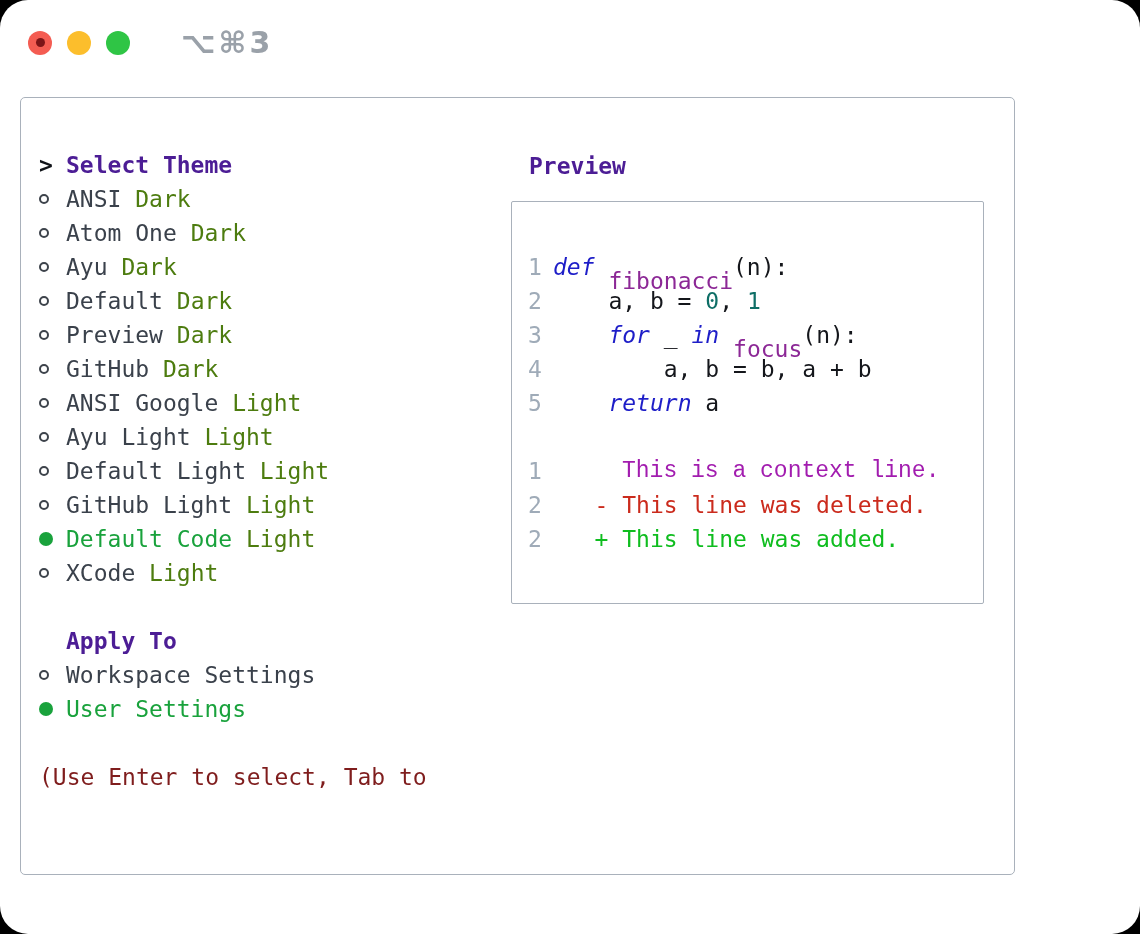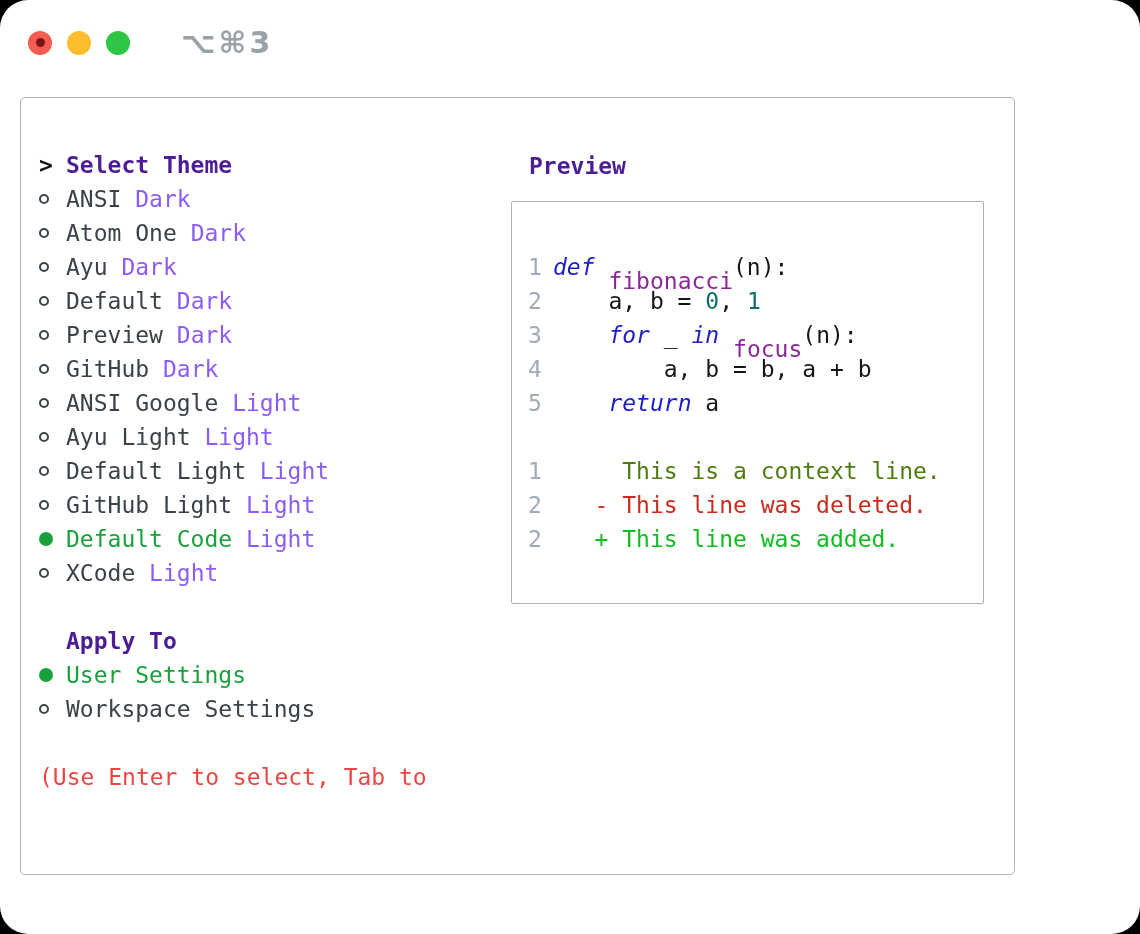--- a/index.html
+++ b/index.html
@@ -25,38 +25,38 @@
 
   
   .left { position:absolute; left:18px; top:50px; font-size:23px; }
   .row { height:34px; display:flex; align-items:center; white-space:pre; }
   .mark { width:27px; flex:none; display:flex; align-items:center; }
   .ring { width:10px; height:10px; border:2px solid #3d434b; border-radius:50%; }
   .dot  { width:14px; height:14px; background:#19a23c; border-radius:50%; }
   .cursor { color:#101318; font-weight:700; font-size:23px; }
   .h { color:#4c1d95; font-weight:700;text-align:right; }
   .name { color:#3a414b; }
-  .tag  { color:#8b5cf6;text-align:center; }
+  .tag  { color:#4d7c0f;text-align:center; }
   .row.sel .name { color:#19a23c; }
   .spacer { height:34px; }
-  .hintline { height:34px; display:flex; align-items:center; color:#ef4444; white-space:pre; }
+  .hintline { height:34px; display:flex; align-items:center; color:#7f1d1d; white-space:pre; }
 
   
   .preview-title { position:absolute; left:508px; top:51px; height:34px;
                    display:flex; align-items:center; font-size:23px; }
   .preview-box { position:absolute; left:490px; top:103px; width:473px; height:403px;
                  border:1.5px solid #a9b1bb; border-radius:2px; background:#fff; overflow:hidden; }
   .code { padding:48px 0 0 16px; font-size:23px; }
   .cl { height:34px; white-space:pre; display:flex; align-items:center; }
   .cl .n { display:inline-block; width:25px; flex:none; color:#9fabb8; white-space:pre; }
   .pl  { color:#14161b; }
   .kw  { color:#1e1ec8;font-style:italic; }
   .fn  { color:#8c2896;margin-top:27px; }
   .lit { color:#0e6e66; }
-  .ctx { color:#4d7c0f; }
+  .ctx { color:#a21caf;font-family:Liberation Mono, monospace; }
   .del { color:#cb2b1d; }
   .add { color:#0fbd1f; }
 </style>
 </head>
 <body>
 
 <div class="card">
 
   <div class="titlebar">
     <span class="tl red">
@@ -91,22 +91,22 @@
         </div>
 
       <div class="spacer"></div>
 
       <div class="row">
         <span class="mark"></span>
         <span class="h">Apply To</span>
       </div>
 
       <div id="apply-list">
+          <div class="row"><span class="mark"><span class="ring"></span></span><span class="name">Workspace Settings</span></div>
           <div class="row sel"><span class="mark"><span class="dot"></span></span><span class="name">User Settings</span></div>
-          <div class="row"><span class="mark"><span class="ring"></span></span><span class="name">Workspace Settings</span></div>
         </div>
 
       <div class="spacer"></div>
 
       <div id="hint">
           <div class="hintline">(Use Enter to select, Tab to</div>
         </div>
     </div>
 
     <div class="preview-title h">Preview</div>

